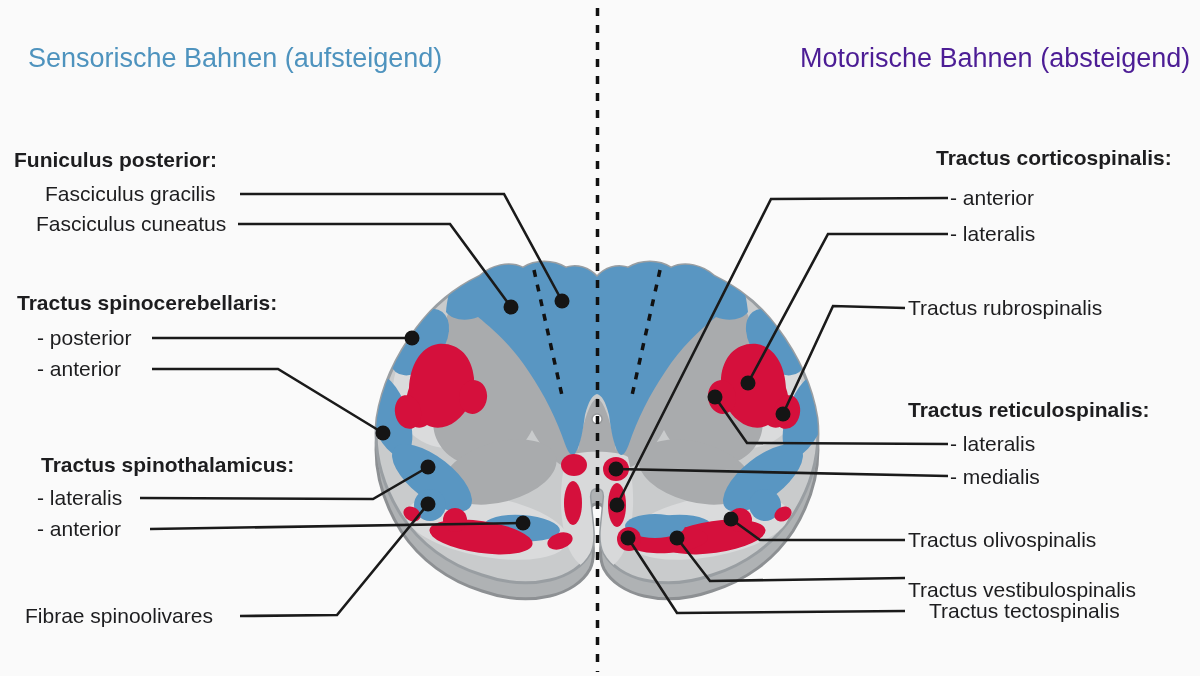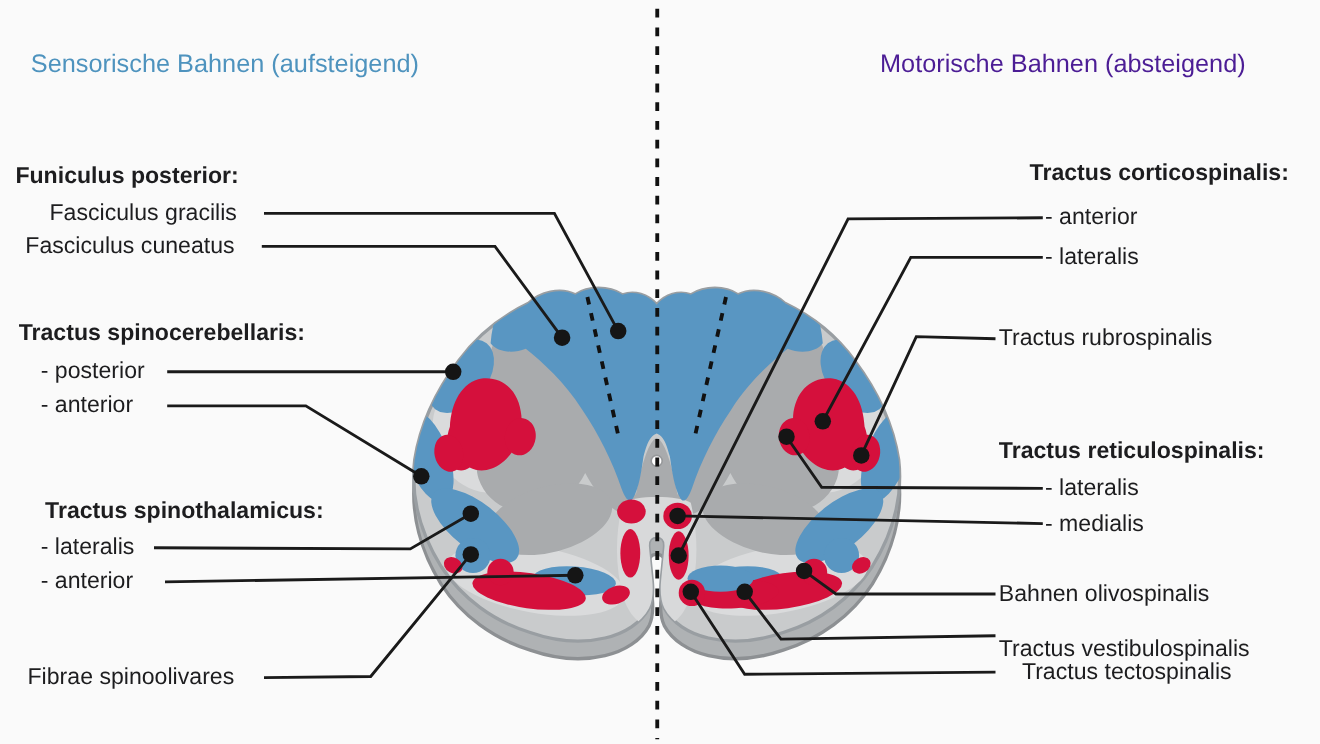--- a/index.html
+++ b/index.html
@@ -10,21 +10,21 @@
     color:#1D1D1F;
   }
   #figure-svg{position:absolute;left:0;top:0;}
   .lbl{
     position:absolute;transform:translateY(-50%);
     font-size:21px;line-height:1.05;white-space:nowrap;color:#1D1D1F;
   }
   .lbl.bold{font-weight:bold;text-align:center;}
   .hdr{
     position:absolute;transform:translateY(-50%);
-    font-size:23px;white-space:nowrap;
+    font-size:27px;white-space:nowrap;
   }
   .hdr.sensory{color:#4E93BE;}
   .hdr.motor{color:#4c1d95;}
 </style>
 </head>
 <body>
 
 <svg id="figure-svg" width="1200" height="676" viewBox="0 0 1200 676">
   <defs>
     <path id="cordOutline" d="M 597,277
@@ -162,31 +162,31 @@
       <circle cx="677" cy="538" r="7.5"></circle>
     <circle cx="628" cy="538" r="7.5"></circle>
   </g>
 </svg>
 
 <div class="hdr sensory" style="left:28px;top:58px;">Sensorische Bahnen (aufsteigend)</div>
 <div class="hdr motor" style="left:800px;top:58px;">Motorische Bahnen (absteigend)</div>
 
 <div class="lbl bold" style="left:14px;top:160px;">Funiculus posterior:</div>
 <div class="lbl" style="left:45px;top:194px;">Fasciculus gracilis</div>
-<div class="lbl" style="left:23px;top:224px;text-align:right;">Fasciculus cuneatus</div>
+<div class="lbl" style="left:36px;top:224px;text-align:right;">Fasciculus cuneatus</div>
 <div class="lbl bold" style="left:17px;top:303px;">Tractus spinocerebellaris:</div>
 <div class="lbl" style="left:37px;top:338px;">- posterior</div>
 <div class="lbl" style="left:37px;top:369px;">- anterior</div>
 <div class="lbl bold" style="left:17px;top:465px;margin-left:24px;">Tractus spinothalamicus:</div>
 <div class="lbl" style="left:37px;top:498px;">- lateralis</div>
 <div class="lbl" style="left:37px;top:529px;">- anterior</div>
 <div class="lbl" style="left:25px;top:616px;">Fibrae spinoolivares</div>
 
 <div class="lbl bold" style="left:908px;top:158px;margin-left:28px;">Tractus corticospinalis:</div>
 <div class="lbl" style="left:950px;top:198px;">- anterior</div>
 <div class="lbl" style="left:950px;top:234px;">- lateralis</div>
 <div class="lbl" style="left:908px;top:308px;">Tractus rubrospinalis</div>
 <div class="lbl bold" style="left:908px;top:410px;">Tractus reticulospinalis:</div>
 <div class="lbl" style="left:950px;top:444px;">- lateralis</div>
 <div class="lbl" style="left:950px;top:477px;">- medialis</div>
-<div class="lbl" style="left:908px;top:540px;">Bahnen olivospinalis</div>
+<div class="lbl" style="left:908px;top:540px;">Tractus olivospinalis</div>
 <div class="lbl" style="left:908px;top:590px;">Tractus vestibulospinalis</div>
 <div class="lbl" style="left:908px;top:611px;margin-left:21px;">Tractus tectospinalis</div>
 
 </body></html>

